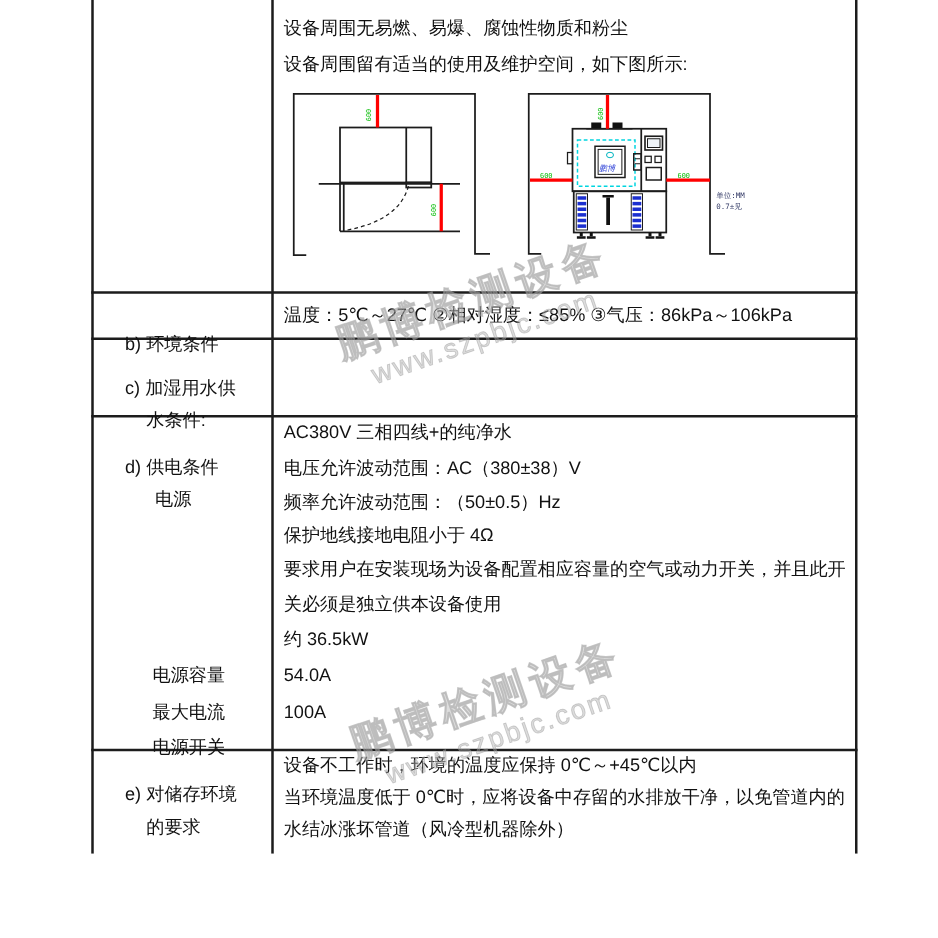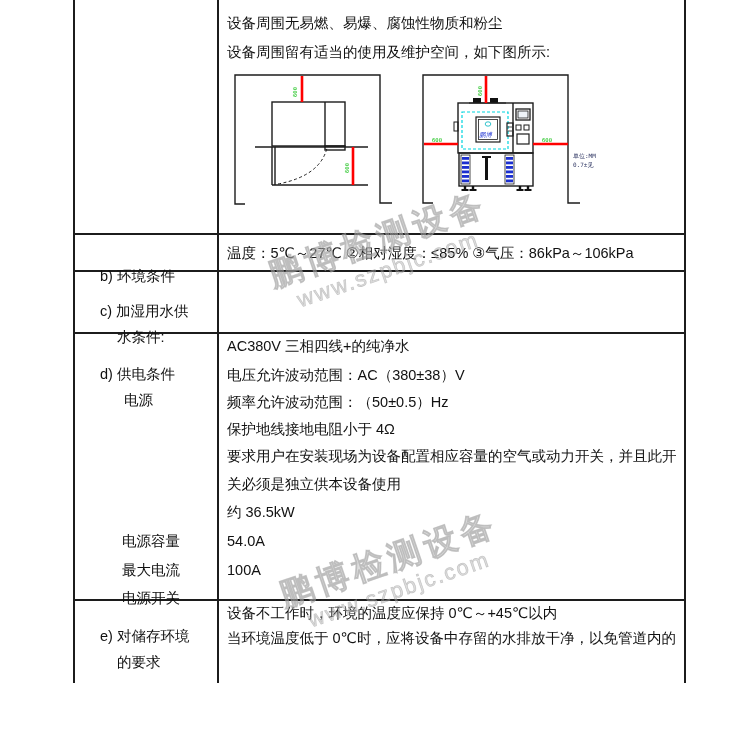--- a/index.html
+++ b/index.html
@@ -156,20 +156,21 @@
   <div class="t" style="left:227px;top:476px">关必须是独立供本设备使用</div>
   <div class="t" style="left:227px;top:448px">要求用户在安装现场为设备配置相应容量的空气或动力开关，并且此开</div>
   <div class="t" style="left:227px;top:504px">约 36.5kW</div>
   <div class="t" style="left:227px;top:533px">54.0A</div>
   <div class="t" style="left:227px;top:562px">100A</div>
 
   <div class="lbl" style="left:100px;top:605px">e) 对储存环境</div>
   <div class="lbl" style="left:117px;top:631px">的要求</div>
   <div class="t" style="left:227px;top:605px">设备不工作时，环境的温度应保持 0℃～+45℃以内</div>
   <div class="t" style="left:227px;top:630px">当环境温度低于 0℃时，应将设备中存留的水排放干净，以免管道内的</div>
+  <div class="t" style="left:227px;top:656px">水结冰涨坏管道（风冷型机器除外）</div>
 
   <div class="title">主要材料及器件清单</div>
   <div class="hcell" style="left:73px;width:148px">名称</div>
   <div class="hcell" style="left:221px;width:114px">品牌</div>
   <div class="hcell" style="left:335px;width:55px">产地</div>
   <div class="hcell" style="left:390px;width:136px">名称</div>
   <div class="hcell" style="left:526px;width:94px">品牌</div>
   <div class="hcell" style="left:620px;width:64px">产地</div>
 
   <div class="wm" style="left:382px;top:252px">

